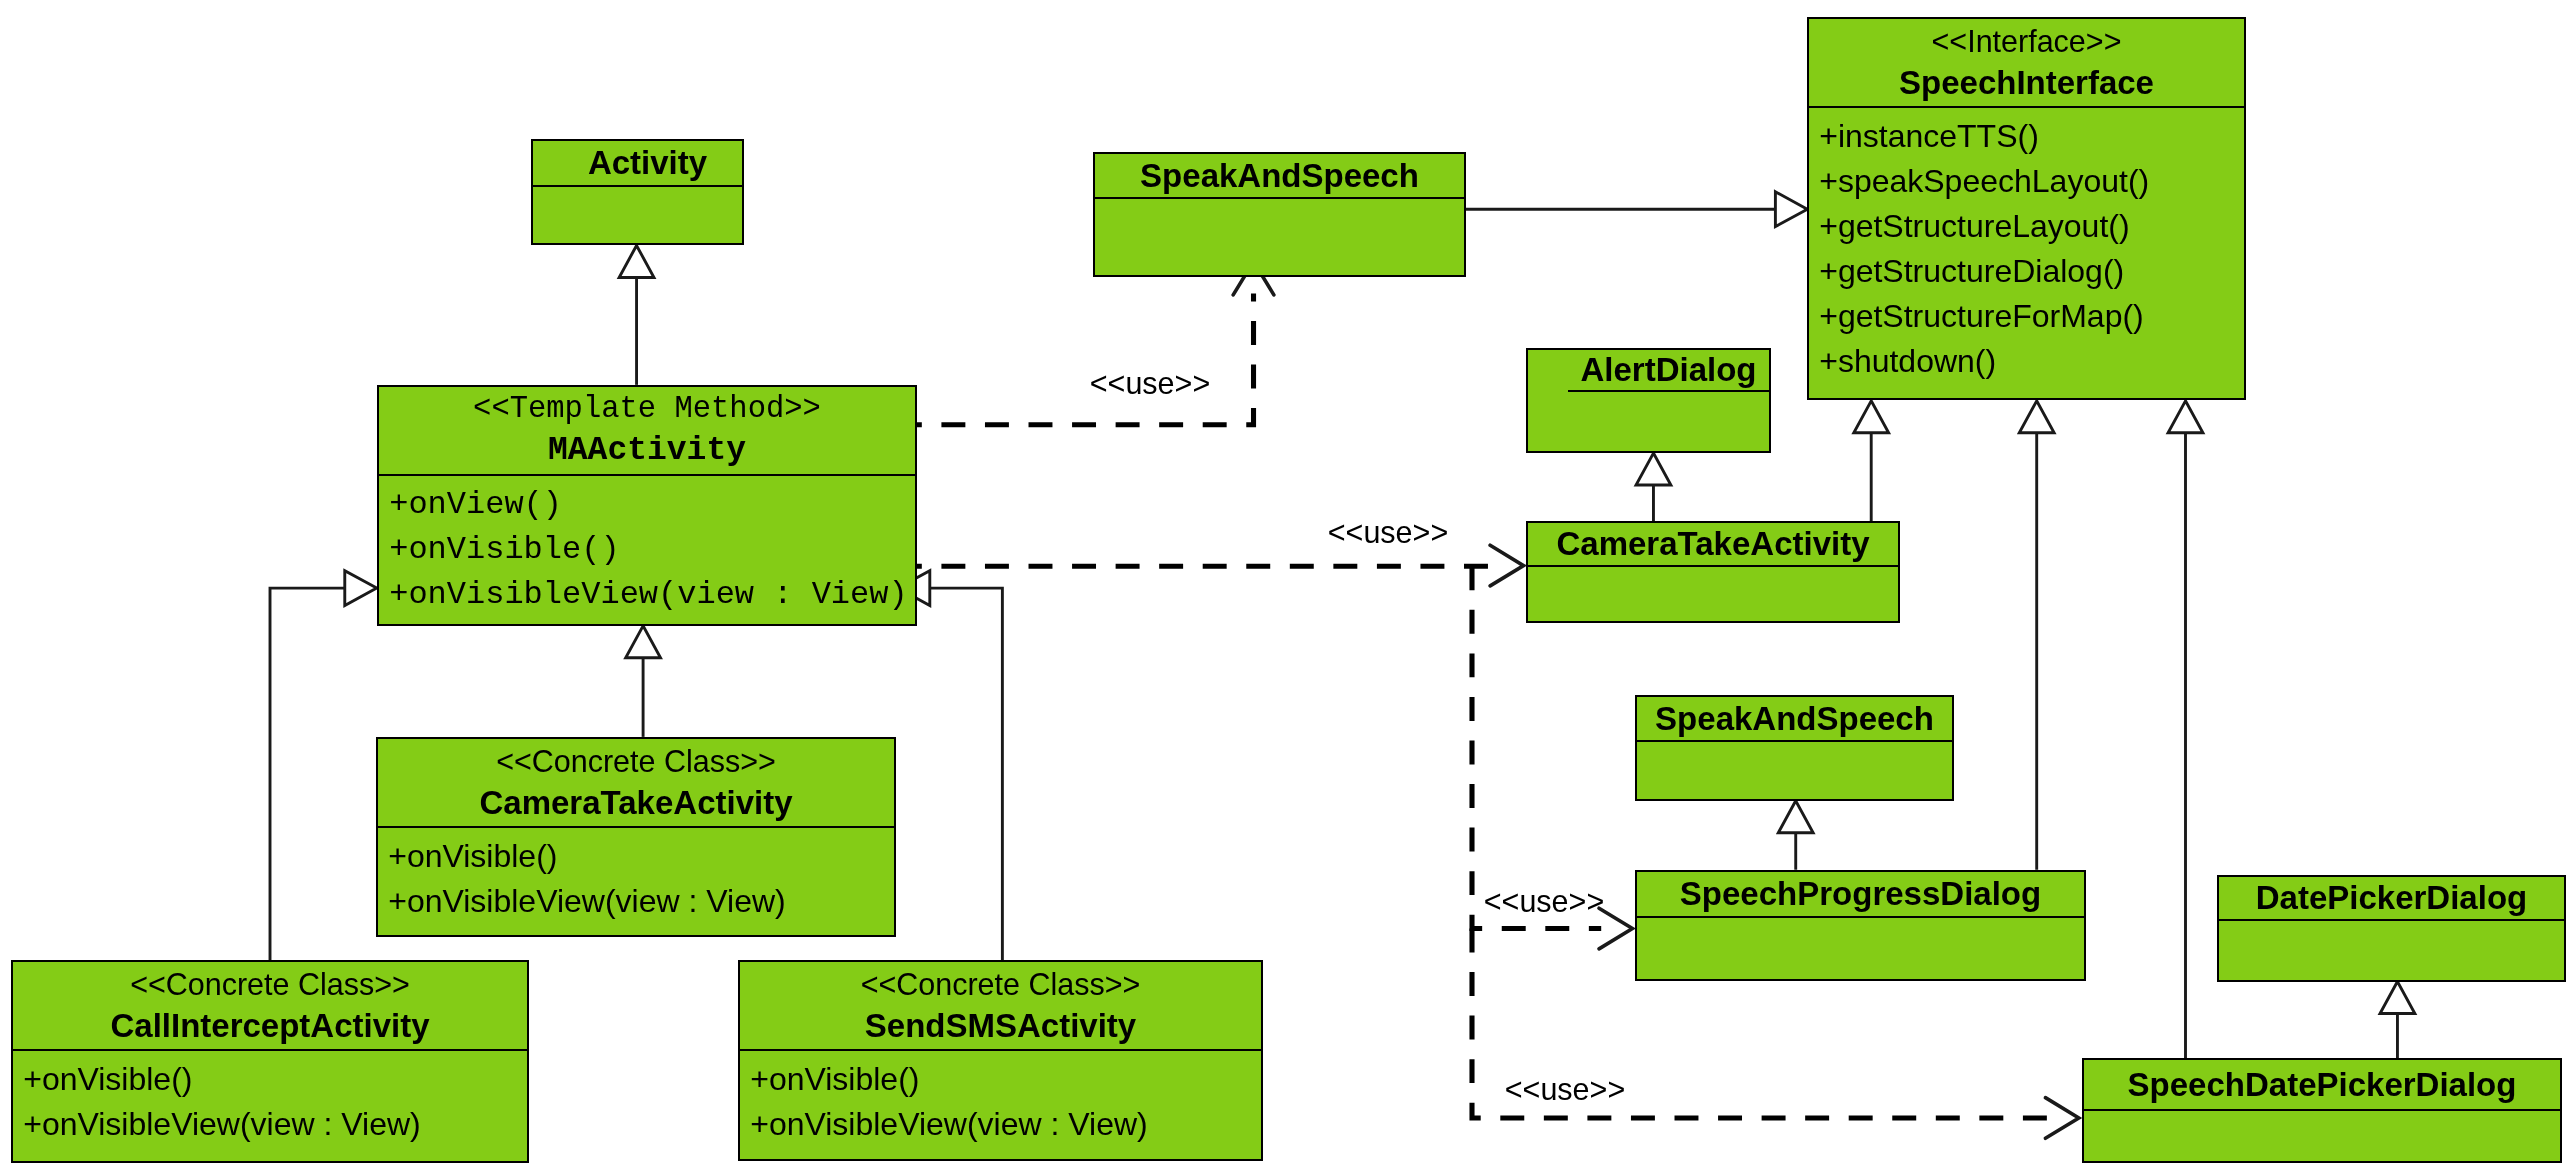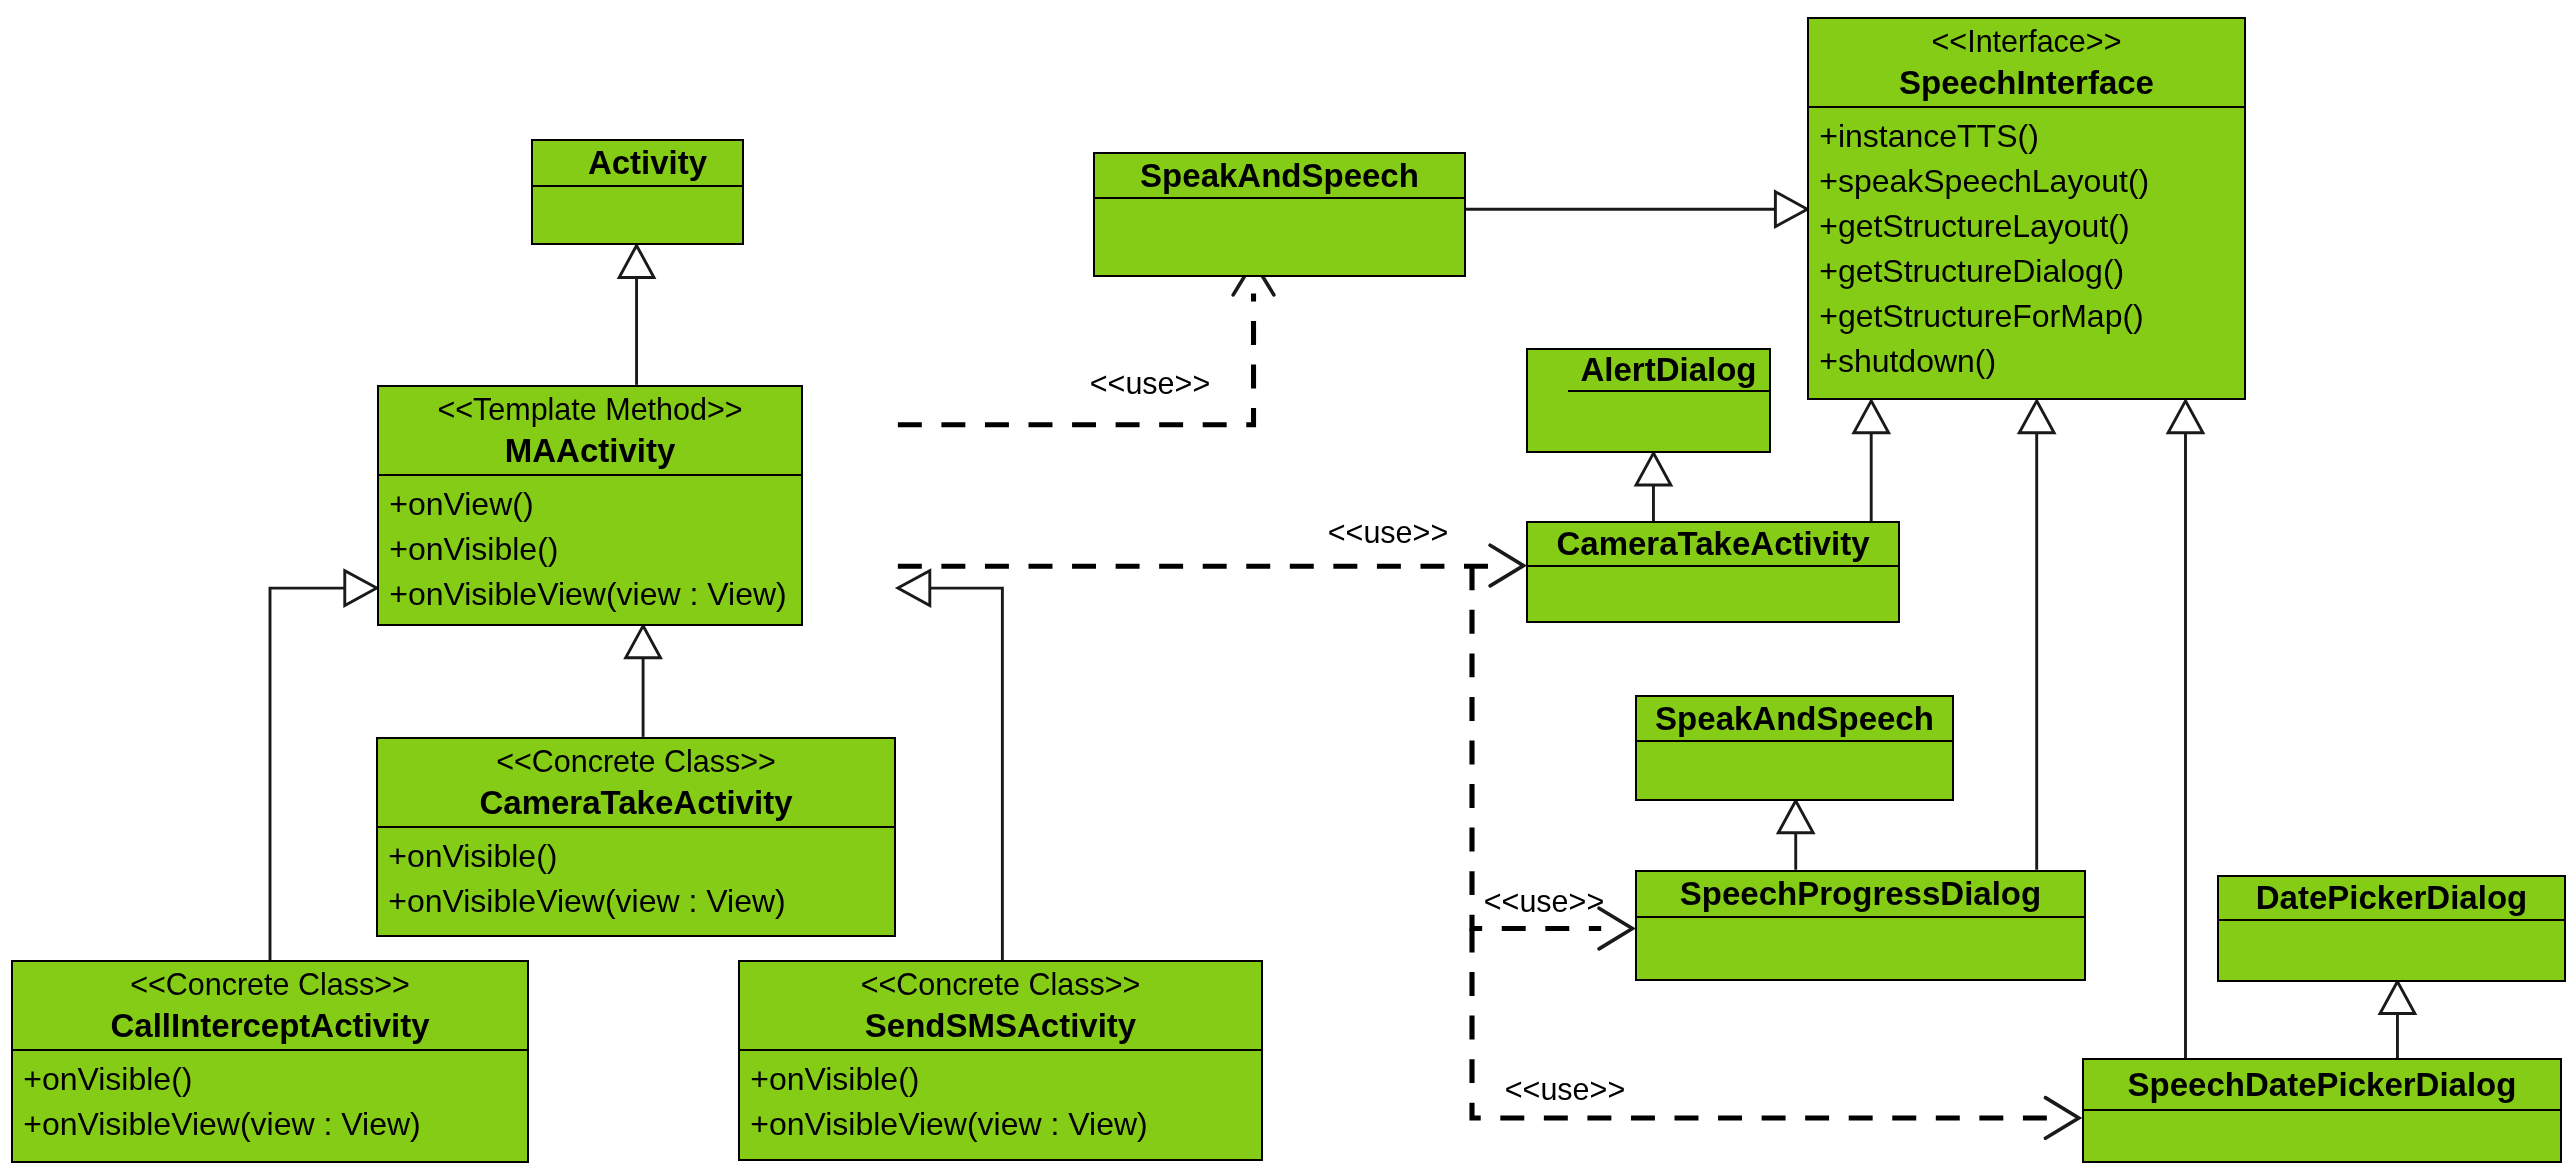--- a/index.html
+++ b/index.html
@@ -159,21 +159,21 @@
         <polyline class="edge-line dashed" points="2028,1279 2028,1540 2822,1540"></polyline>
         <polyline class="open-head" points="2818,1512 2864,1540 2818,1568"></polyline>
       </g>
     </svg>
 <div class="uml-class" style="left: 531px; top: 139px; width: 213px; height: 106px;">
       <div class="cls-title" style="height: 46px; padding-left: 20px;">
         <div class="cls-name">Activity</div>
       </div>
       <div class="cls-body"></div>
     </div>
-    <div class="uml-class" style="left: 377px; top: 385px; width: 426px; height: 241px;">
+    <div class="uml-class" style="left: 377px; top: 385px; width: 540px; height: 241px; font-family: Liberation Mono, monospace;">
       <div class="cls-title" style="height: 89px;">
         <div class="cls-stereotype">&lt;&lt;Template Method&gt;&gt;</div>
         <div class="cls-name">MAActivity</div>
       </div>
       <div class="cls-body">
         <div class="cls-method">+onView()</div>
         <div class="cls-method">+onVisible()</div>
         <div class="cls-method">+onVisibleView(view : View)</div>
       </div>
     </div>

